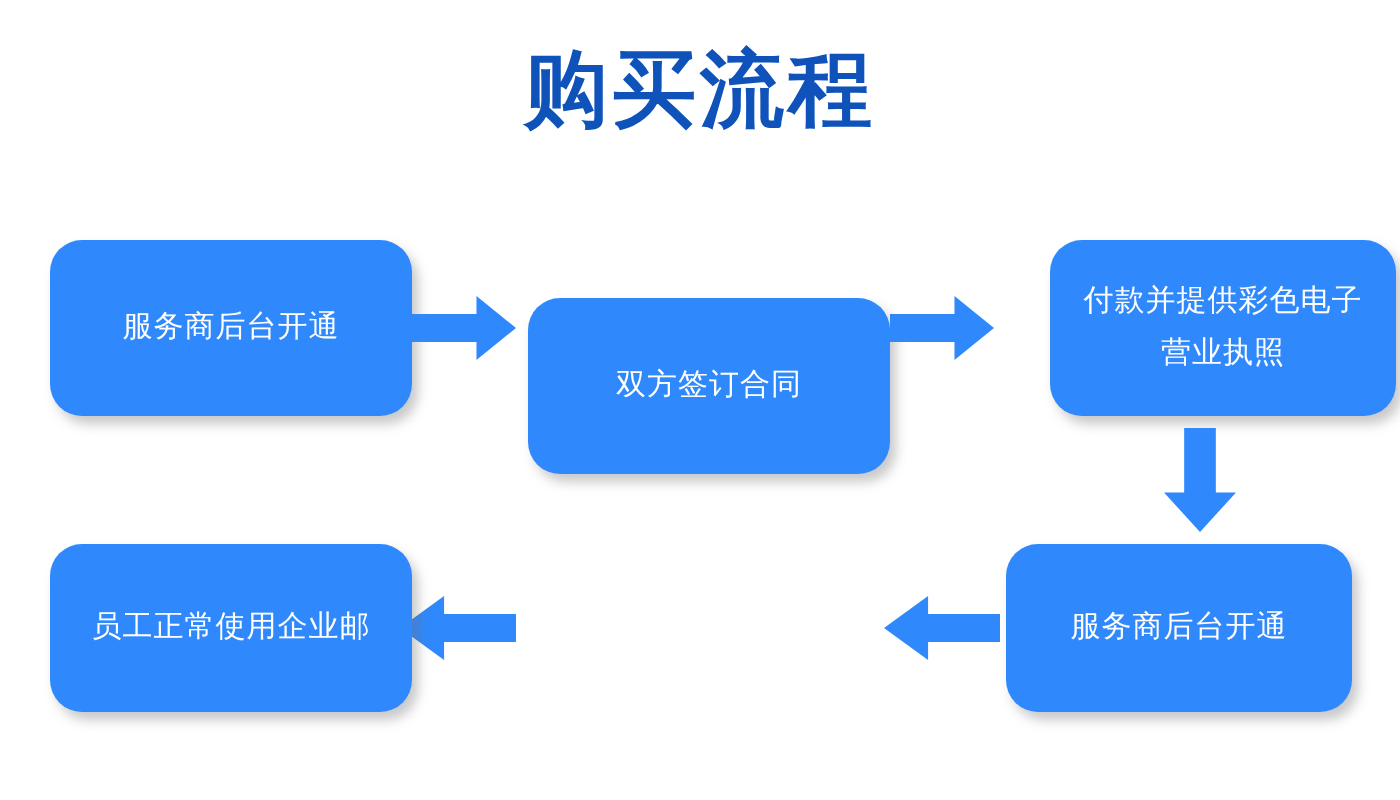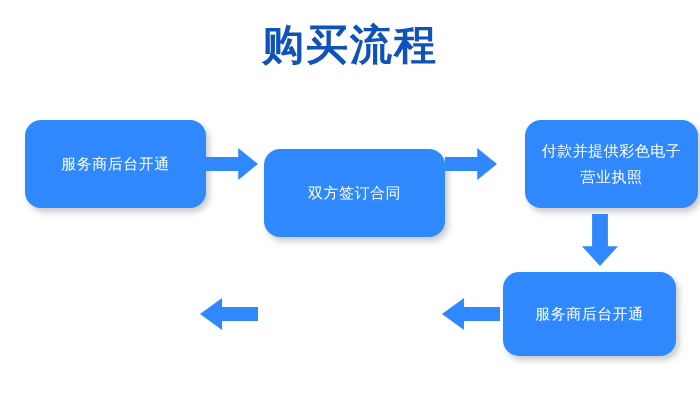--- a/index.html
+++ b/index.html
@@ -112,14 +112,17 @@
 
   <div class="node" id="node-4">
     <span class="ln">服务商后台开通</span>
   </div>
 
   <div class="arrow left" id="arrow-4"></div>
 
 
   <div class="arrow left" id="arrow-5"></div>
 
+  <div class="node" id="node-6">
+    <span class="ln">员工正常使用企业邮</span>
+  </div>
 
 </div>
 
 </body></html>

